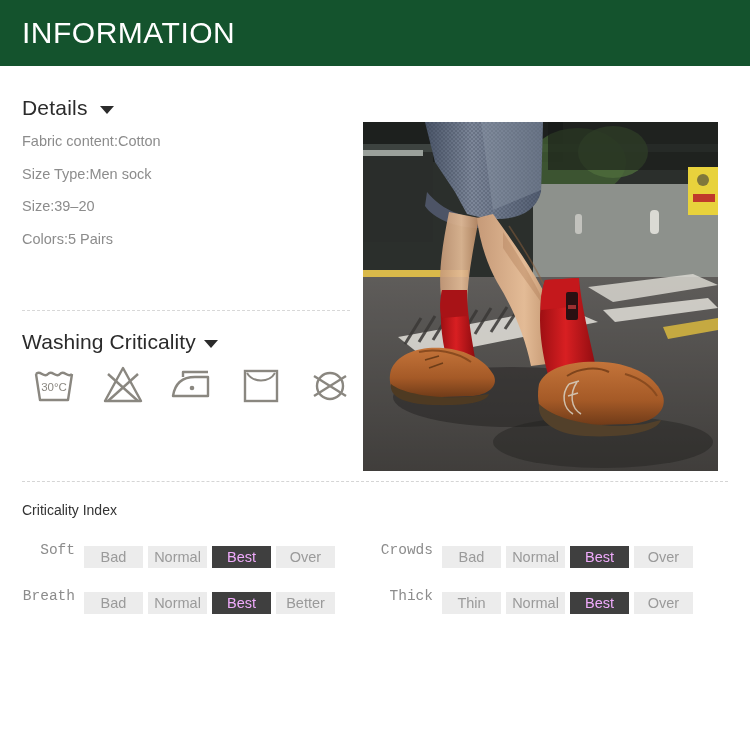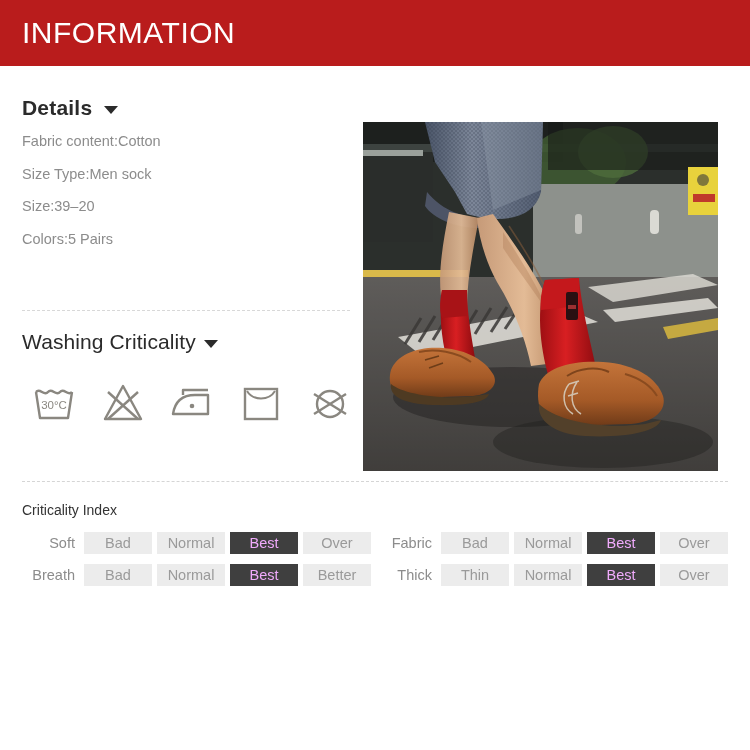--- a/index.html
+++ b/index.html
@@ -14,21 +14,21 @@
     overflow: hidden;
     position: relative;
   }
 
   
   .header-bar {
     position: absolute;
     left: 0; top: 0;
     width: 750px;
     height: 66px;
-    background: #b91c1c;
+    background: #14532d;
     display: flex;
     align-items: center;
   }
   .header-title {
     color: #ffffff;
     font-size: 30px;
     letter-spacing: 0.5px;
     font-weight: 400;
     margin-left: 22px;
   }
@@ -40,21 +40,21 @@
     top: 96px;
     width: 330px;
   }
   .section-head {
     display: flex;
     align-items: center;
     gap: 12px;
   }
   .section-head .title {
     font-size: 21px;
-    font-weight: bold;
+    font-weight: normal;
     color: #2b2b2b;
     letter-spacing: 0.2px;
   }
   .caret {
     width: 0; height: 0;
     border-left: 7px solid transparent;
     border-right: 7px solid transparent;
     border-top: 8px solid #2b2b2b;
     display: inline-block;
     margin-top: 3px;
@@ -90,21 +90,21 @@
   .washing-head .title {
     font-size: 21px;
     color: #2b2b2b;
     letter-spacing: 0.1px;
   }
 
   
   .care-icons {
     position: absolute;
     left: 30px;
-    top: 378px;
+    top: 360px;
     display: flex;
     gap: 21px;
   }
   .care-icon {
     width: 48px;
     height: 48px;
     display: block;
   }
 
   
@@ -150,34 +150,36 @@
     align-items: center;
   }
   .crit-label {
     font-size: 14.5px;
     color: #8c8c8c;
     width: 62px;
     text-align: right;
     padding-right: 9px;
     box-sizing: border-box;
     white-space: nowrap;
+    font-family: Liberation Mono, monospace;
   }
   .crit-cells {
     display: flex;
     gap: 5px;
   }
   .crit-cell {
-    width: 68px;
+    width: 59px;
     height: 22px;
     line-height: 22px;
     text-align: center;
     font-size: 14.5px;
     background: #ececec;
     color: #9a9a9a;
     white-space: nowrap;
+    margin-top: 14px;
   }
   .crit-cell.active {
     background: #3f3f3f;
     color: #f0abfc;
   }
 </style>
 </head>
 <body>
 
 <div class="header-bar">
@@ -377,21 +379,21 @@
     <span class="crit-label">Soft</span>
     <span class="crit-cells">
       <span class="crit-cell">Bad</span>
       <span class="crit-cell">Normal</span>
       <span class="crit-cell active">Best</span>
       <span class="crit-cell">Over</span>
     </span>
   </div>
 
   <div class="crit-row">
-    <span class="crit-label">Fabric</span>
+    <span class="crit-label">Crowds</span>
     <span class="crit-cells">
       <span class="crit-cell">Bad</span>
       <span class="crit-cell">Normal</span>
       <span class="crit-cell active">Best</span>
       <span class="crit-cell">Over</span>
     </span>
   </div>
 
   <div class="crit-row">
     <span class="crit-label">Breath</span>

